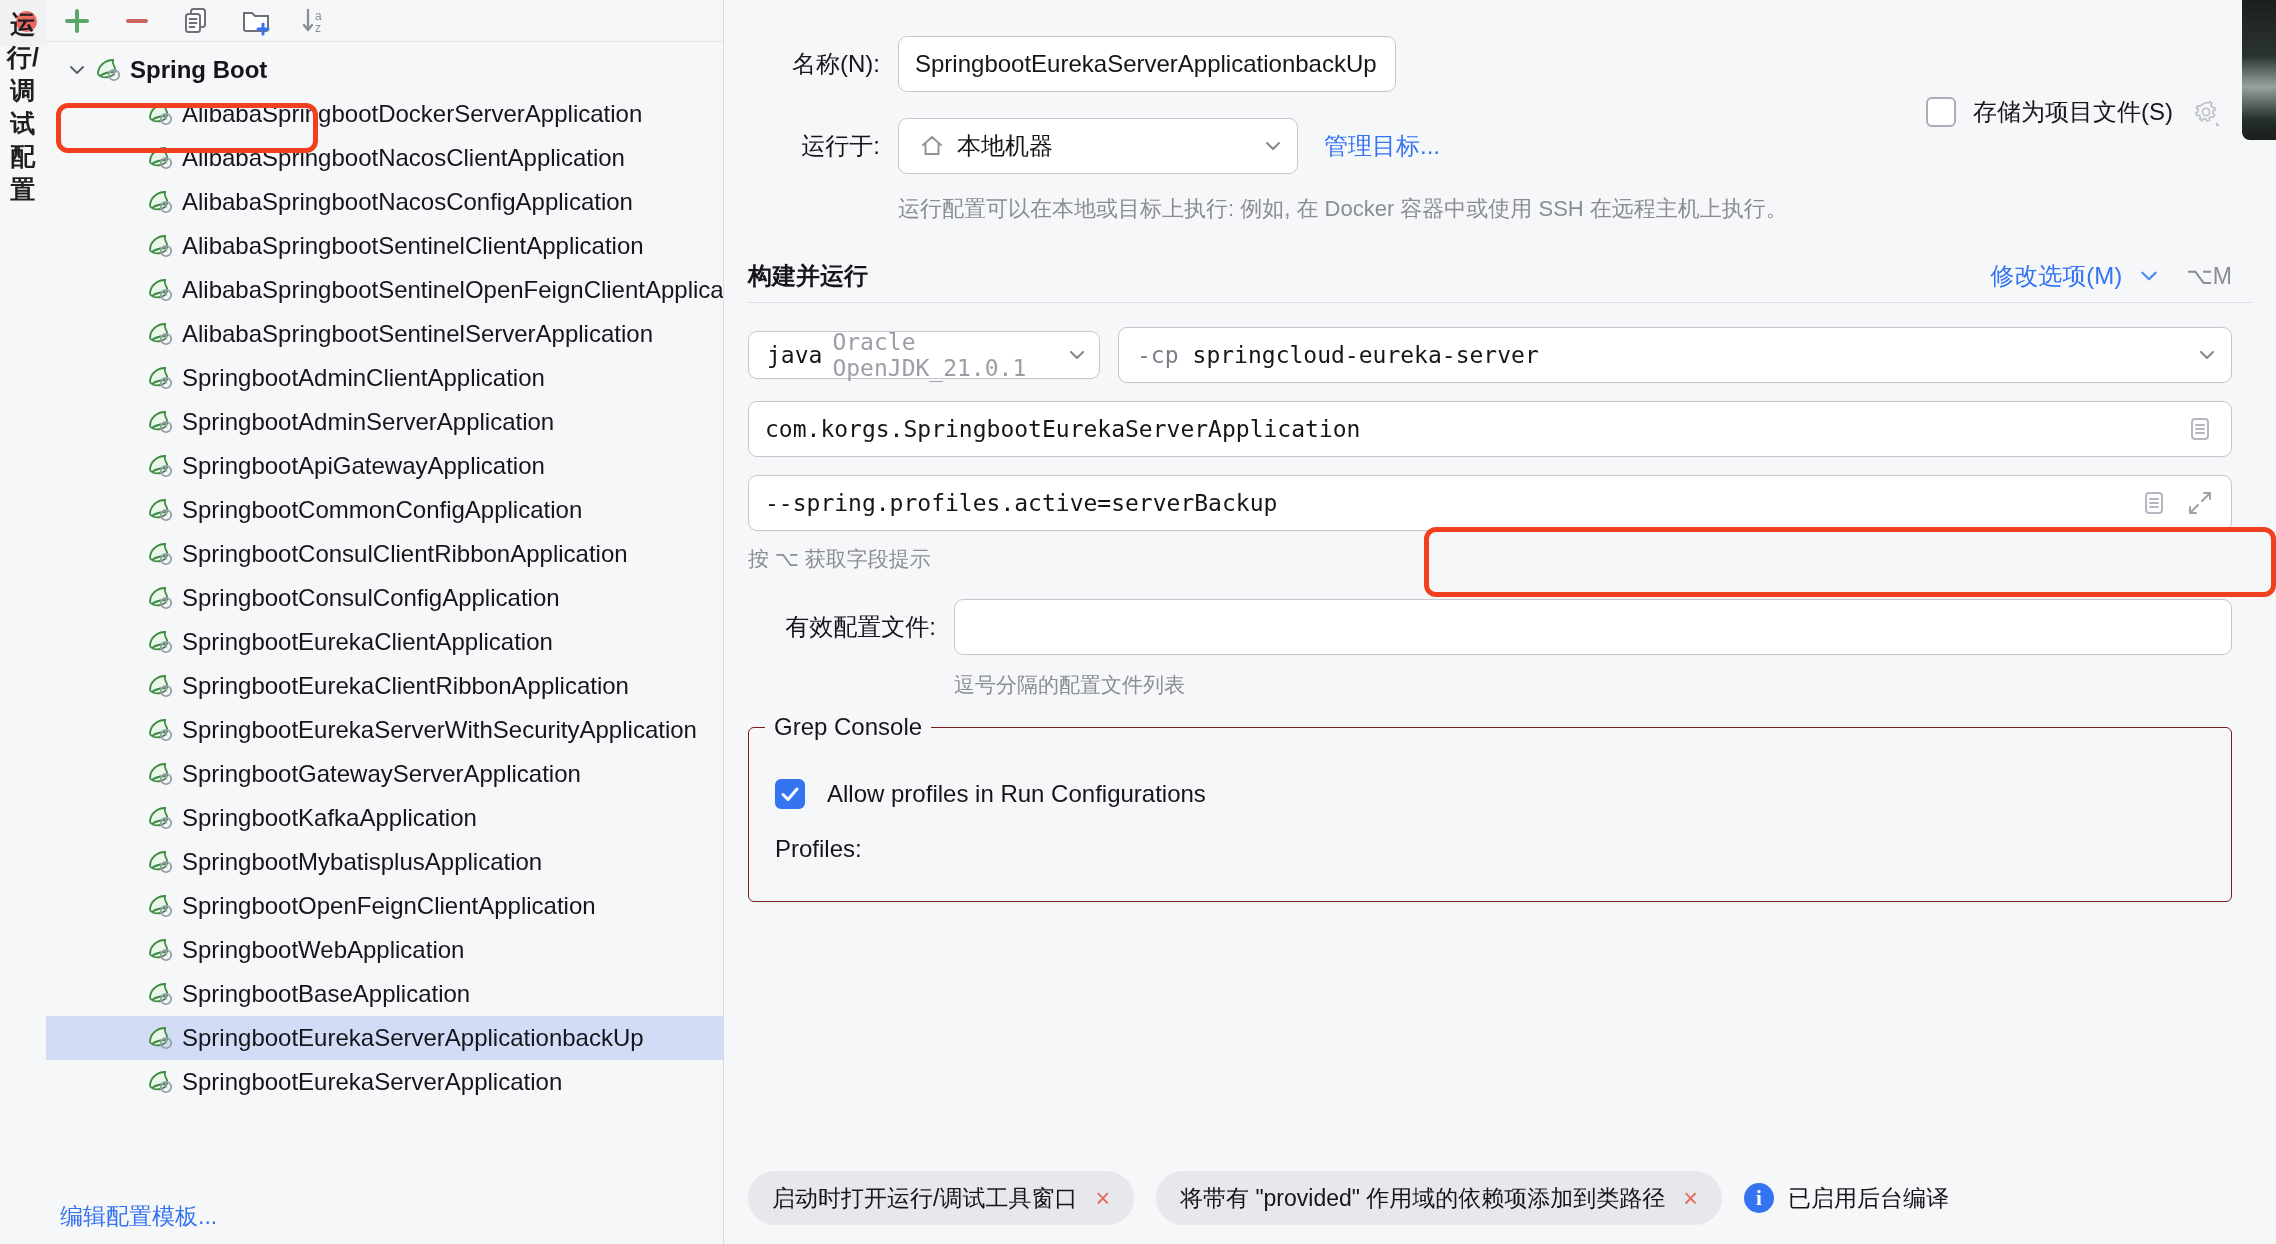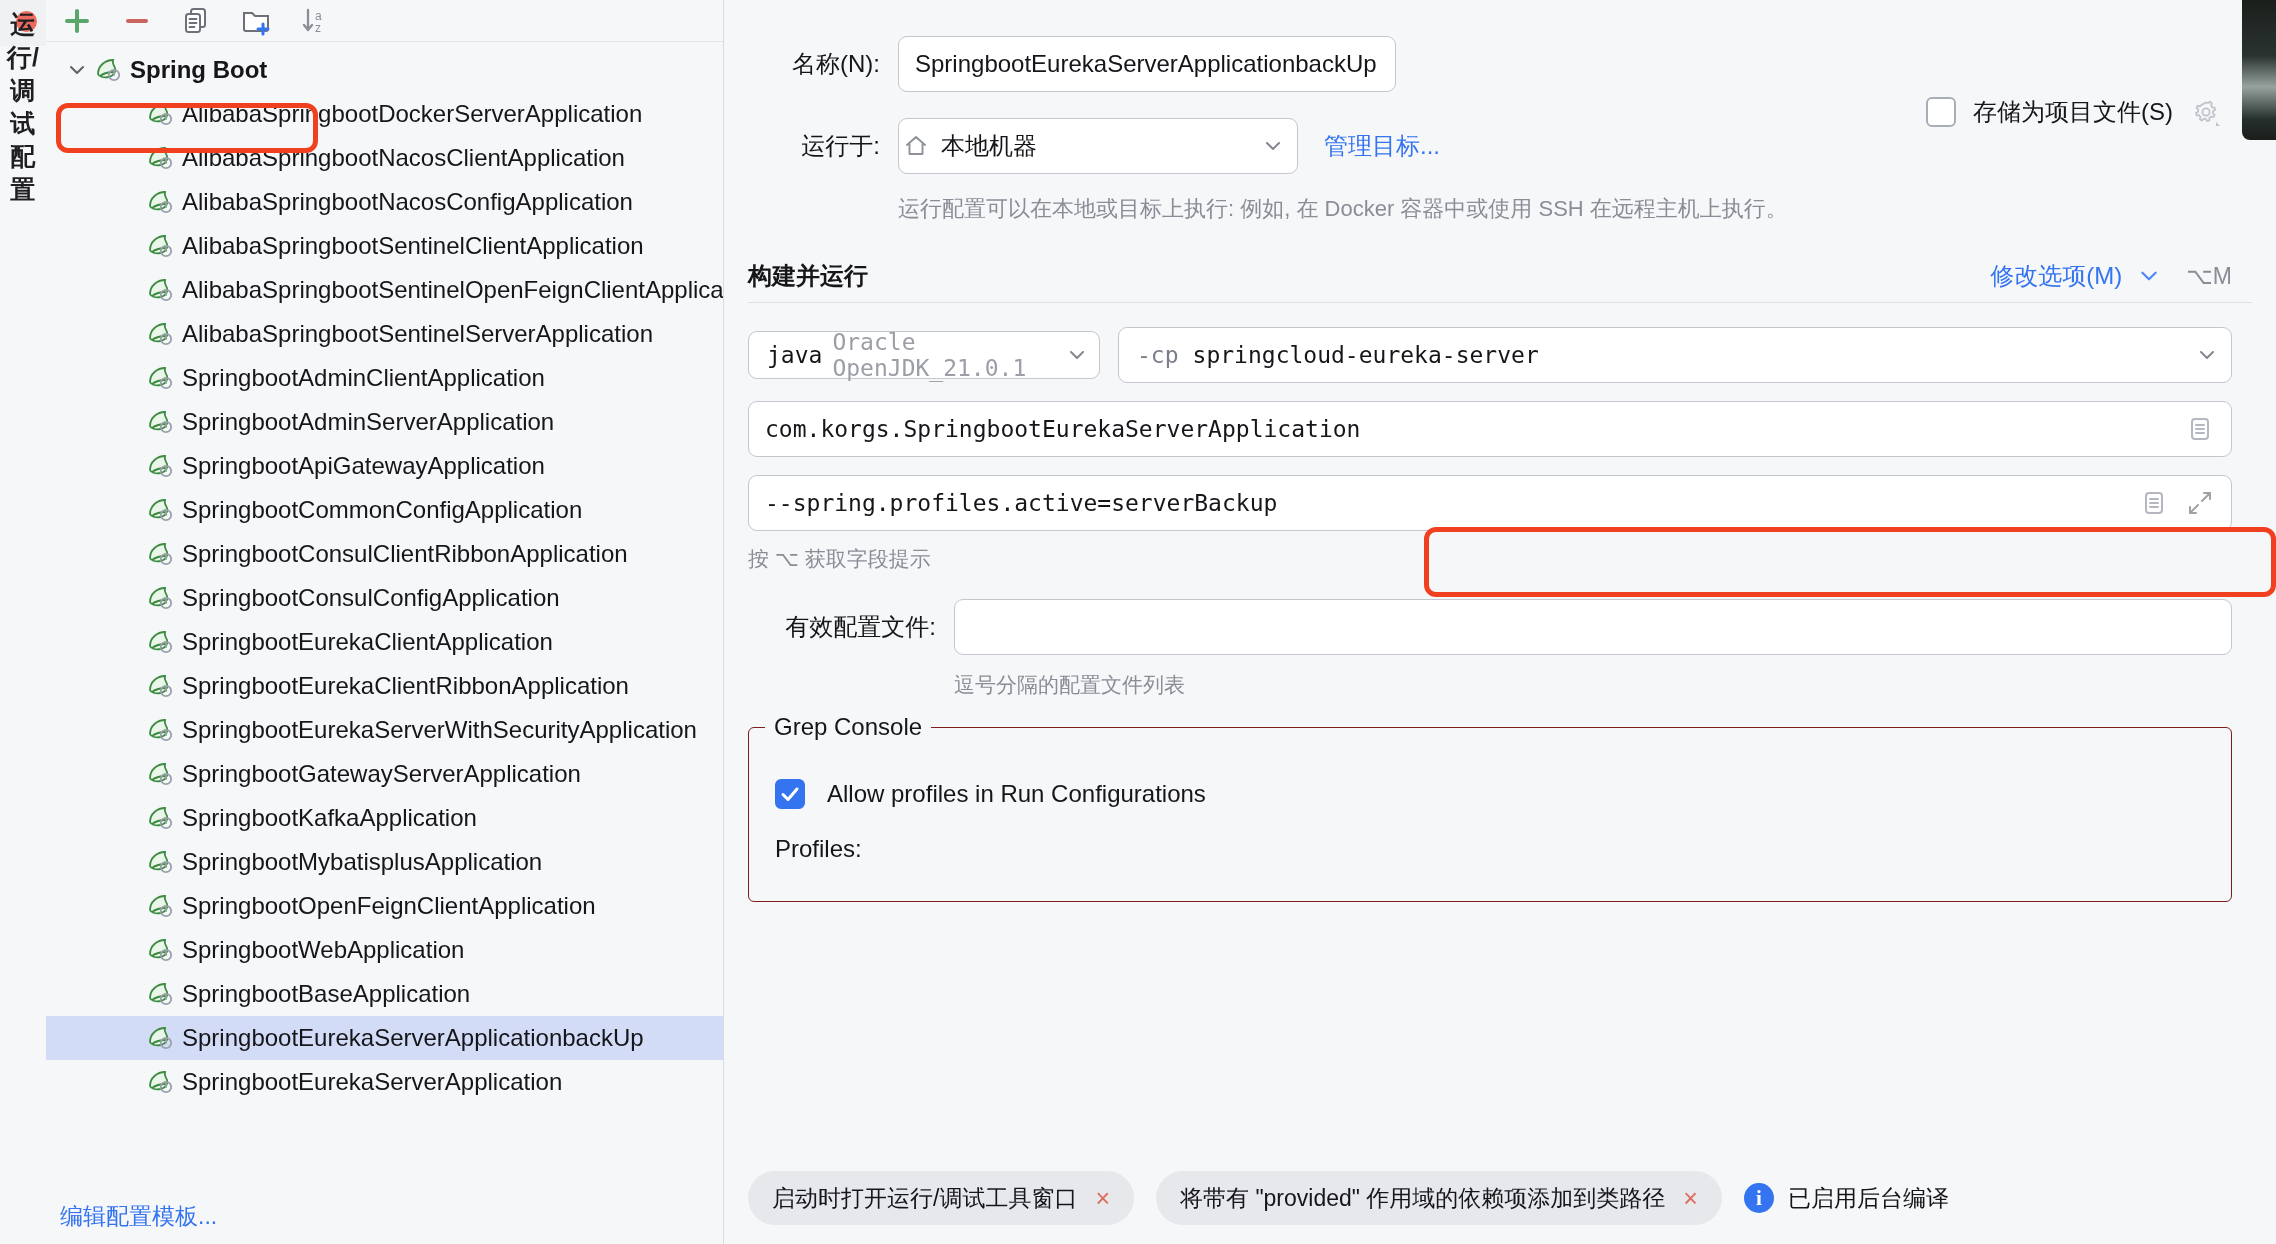--- a/index.html
+++ b/index.html
@@ -157,21 +157,21 @@
     display: flex; align-items: center; gap: 17px;
     font-size: 24px; color: #15151a;
     white-space: nowrap;
   }
   .combo {
     height: 56px;
     background: #fff;
     border: 1px solid #c4c7ce;
     border-radius: 9px;
     display: flex; align-items: center;
-    padding: 0 14px 0 4px;
+    padding: 0 14px 0 20px;
     font-size: 24px; color: #15151a;
     gap: 12px;
   }
   .link { color: #3574f0; font-size: 24px; white-space: nowrap; }
   .hint {
     font-size: 21px; color: #8a8d96;
     padding-left: 174px;
   }
   .sect-title { font-size: 24px; font-weight: 700; color: #15151a; }
   .divider { height: 1px; background: #dfe1e6; margin: 0 24px; }

